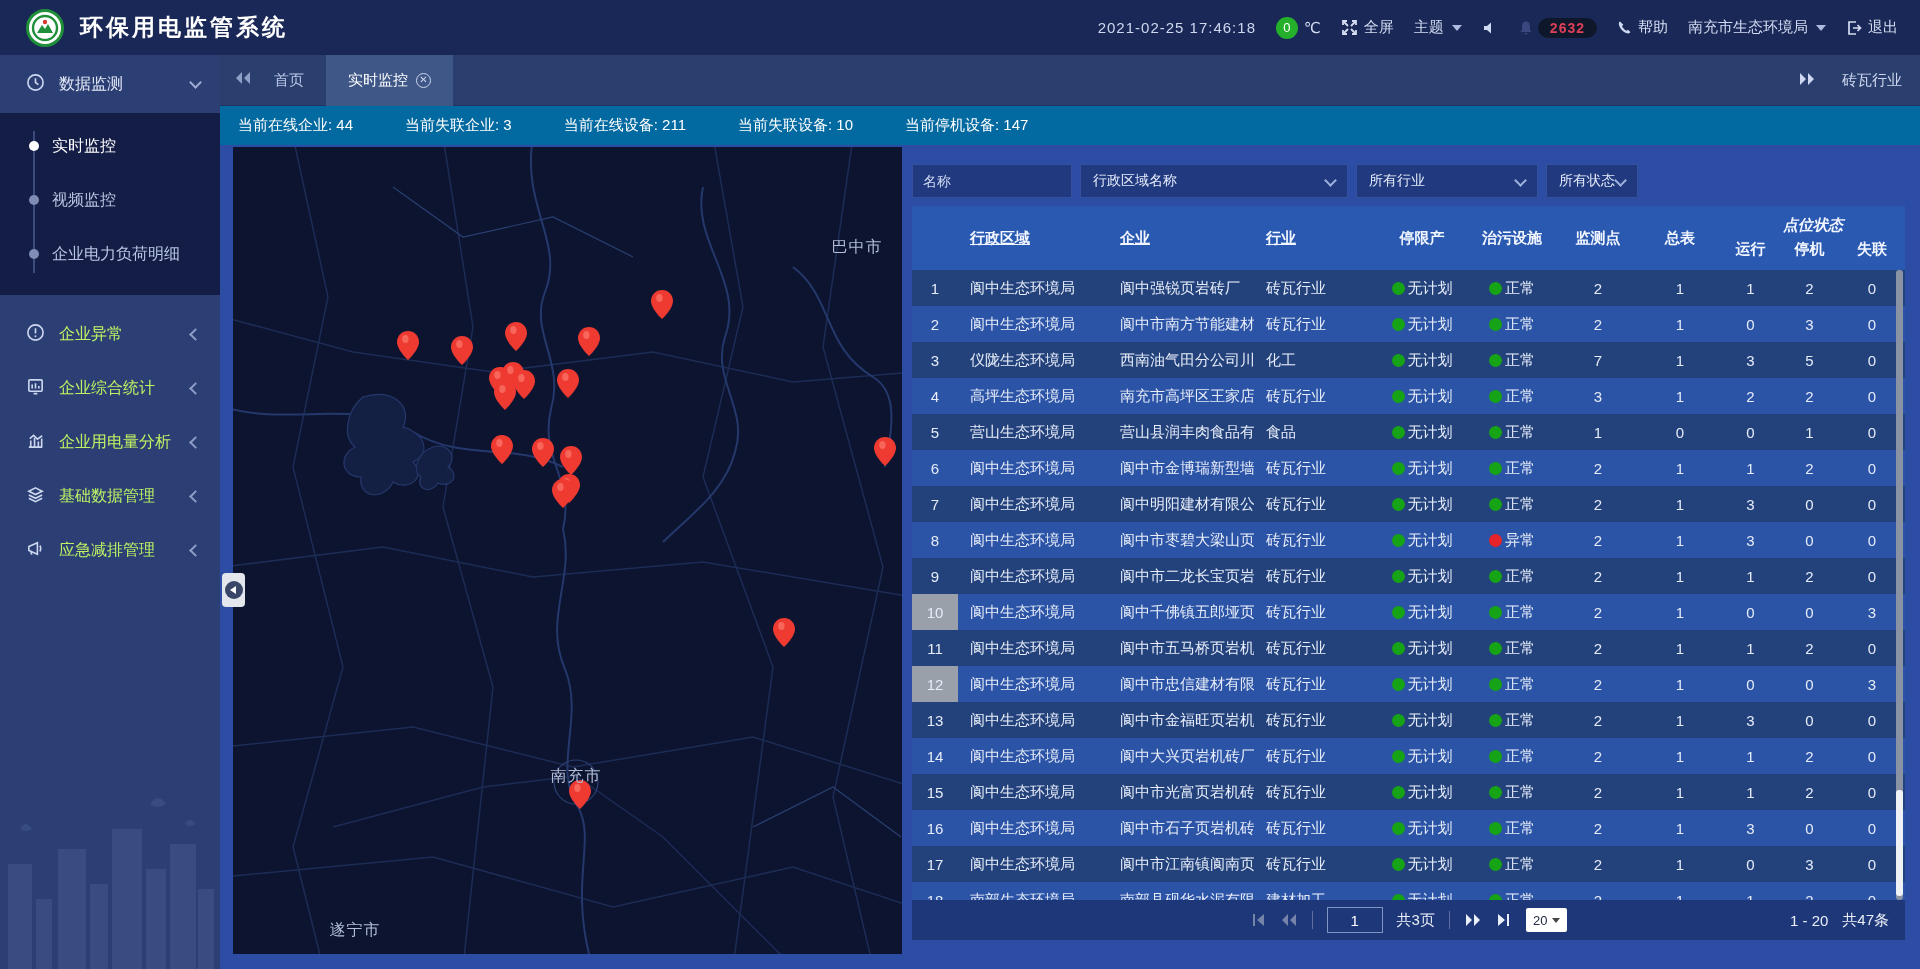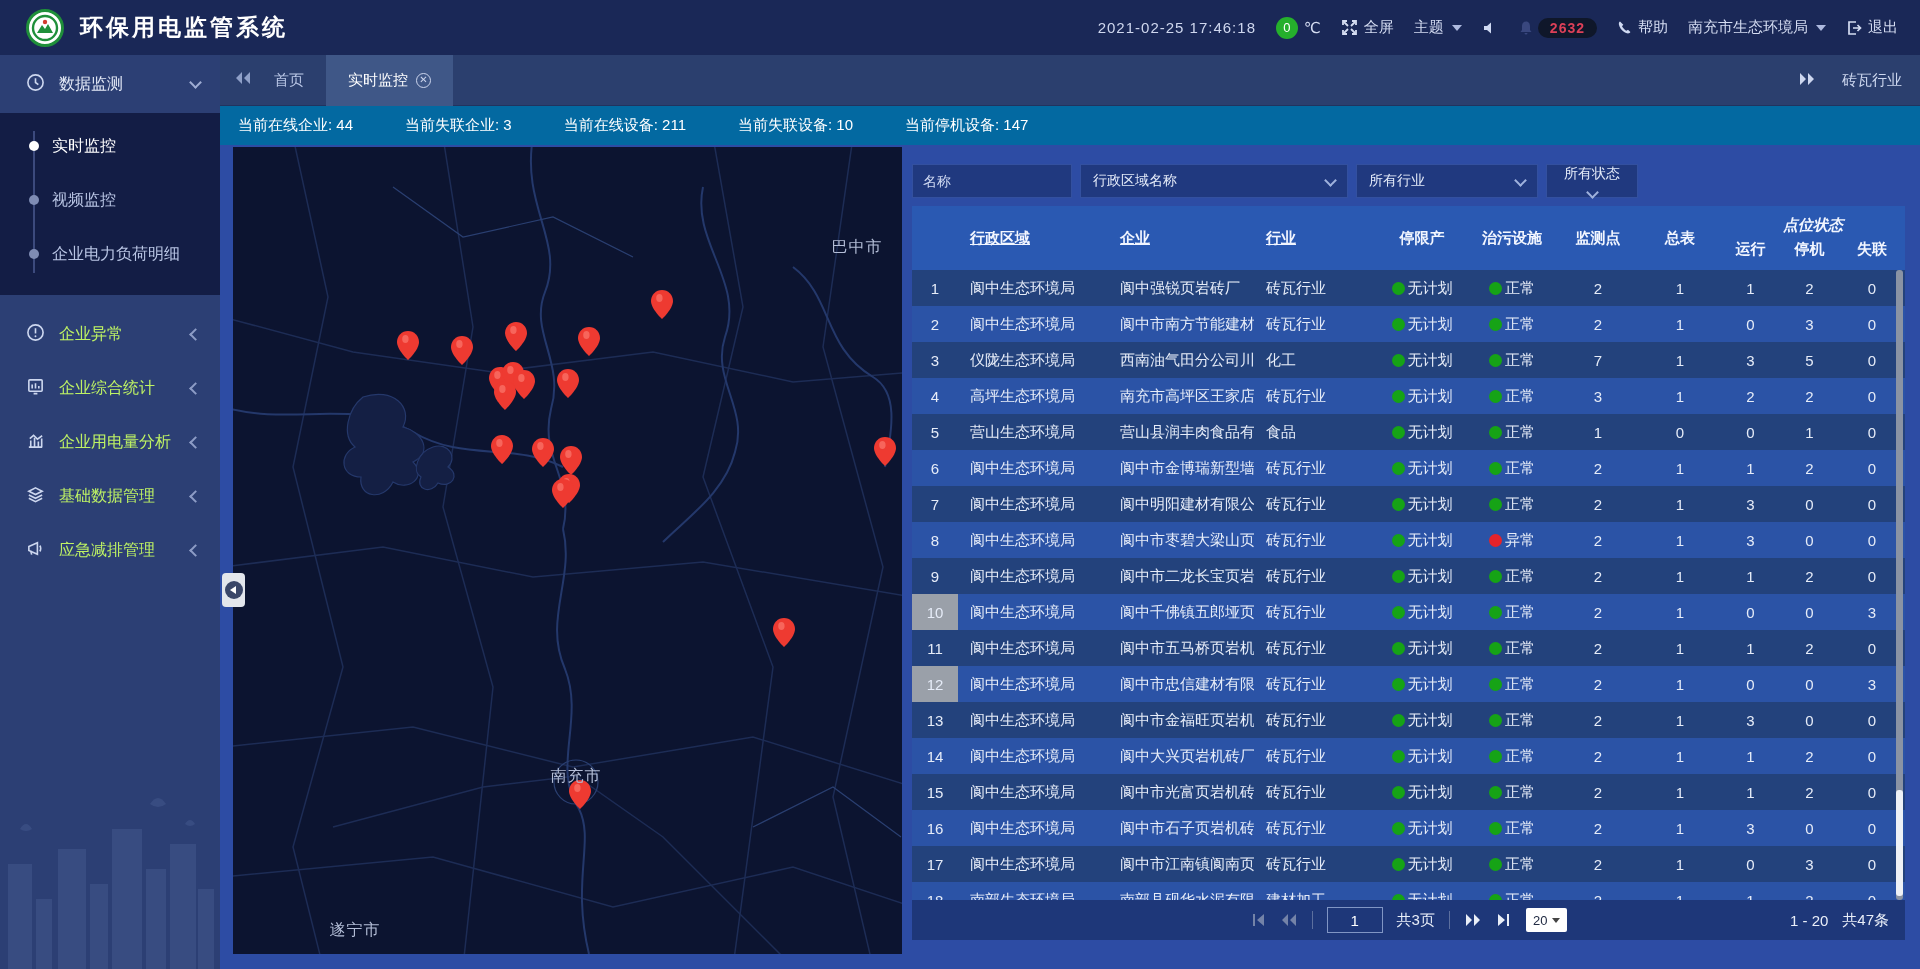--- a/index.html
+++ b/index.html
@@ -63,21 +63,21 @@
   .collapse-btn .circ { width:18px; height:18px; border-radius:50%; background:#3a4668; display:flex; align-items:center; justify-content:center; }
   .collapse-btn .tri { width:0; height:0; border-top:4px solid transparent; border-bottom:4px solid transparent; border-right:6px solid #ffffff; margin-right:1px; }
 
   
   .right-panel { position:absolute; left:692px; top:19px; width:993px; height:821px; }
   .filters { display:flex; gap:8px; height:34px; }
   .f-input { width:160px; height:34px; background:#20397f; border:1px solid #33509f; color:#e8eefb; font-size:14px; padding:0 10px; outline:none; }
   .f-input::placeholder { color:#cfd9f2; }
   .f-select { height:34px; background:#20397f; border:1px solid #33509f; color:#e4ebf9; font-size:14px; display:flex; align-items:center; justify-content:space-between; padding:0 12px; cursor:pointer; }
   .f-select .chev-down { margin-top:-2px; border-color:#9fb2dd; }
-  .w-region { width:268px; } .w-industry { width:182px; } .w-status { width:92px;flex-direction:column; }
+  .w-region { width:268px; } .w-industry { width:182px; } .w-status { width:92px; }
 
   .grid-cols { display:grid; grid-template-columns:46px 150px 146px 123px 90px 90px 82px 82px 59px 59px 66px; }
   .thead { margin-top:8px; height:64px; background:#2a59b2; color:#f2f6ff; font-size:15px; font-weight:bold;
            display:grid; grid-template-columns:46px 150px 146px 123px 90px 90px 82px 82px 59px 59px 66px; grid-template-rows:30px 34px; }
   .th { grid-row:1 / 3; display:flex; align-items:center; justify-content:center; }
   .th.lft { justify-content:flex-start; padding-left:12px;text-decoration:underline; }
   .th-group { grid-column:9 / 12; grid-row:1; display:flex; align-items:flex-end; justify-content:center; font-style:italic; padding-bottom:1px; }
   .th-sub { grid-row:2; display:flex; align-items:flex-start; justify-content:center; padding-top:4px; }
 
   .tbody { position:relative; height:630px; overflow:hidden; }

